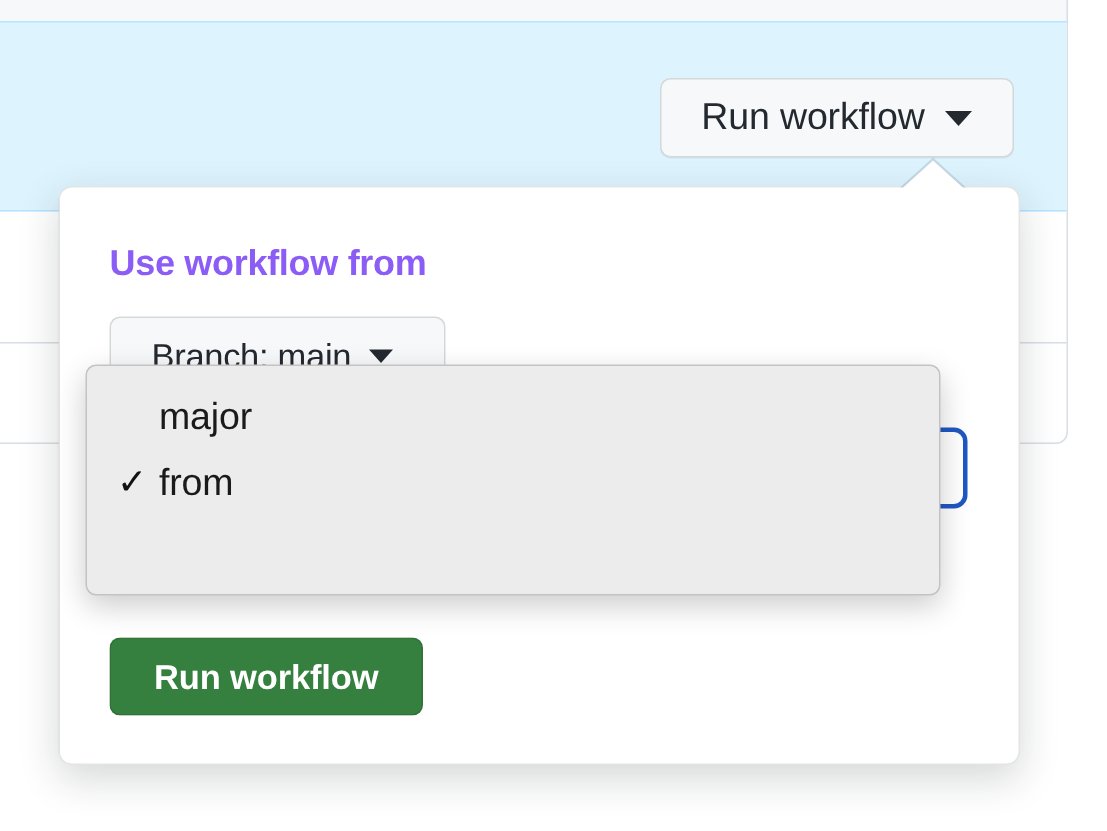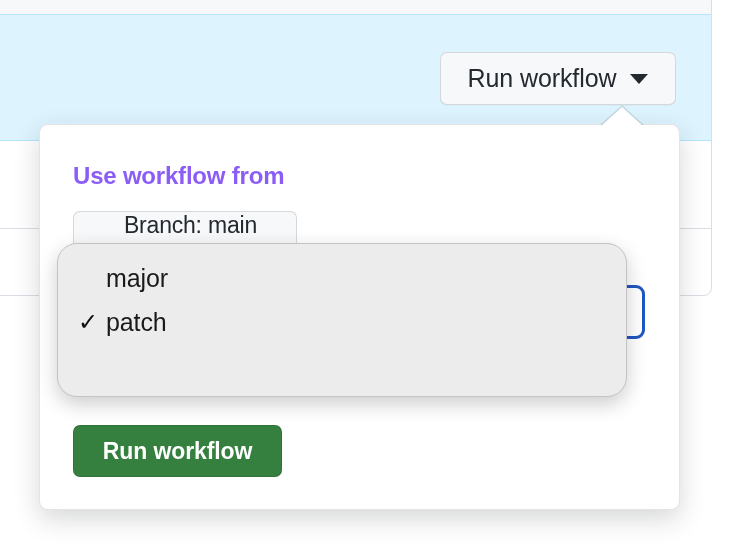--- a/index.html
+++ b/index.html
@@ -134,21 +134,20 @@
     width: 224px; height: 52px;
     background: #f6f8fa;
     border: 1px solid rgba(27,31,36,0.15);
     border-radius: 7px;
     box-sizing: border-box;
     display: flex;
     align-items: center;
     gap: 12px;
     padding: 0 16px 0 27px;
     cursor: pointer;
-    flex-direction: column;
   }
   .branch-select .label {
     font-size: 23px;
     color: #24292f;
     letter-spacing: -0.2px;
     white-space: nowrap;
   }
   .caret-small {
     width: 0; height: 0;
     border-left: 8px solid transparent;
@@ -189,21 +188,21 @@
     letter-spacing: -0.1px;
   }
 
   
   .native-list {
     position: absolute;
     left: 57px; top: 243px;
     width: 570px; height: 154px;
     background: #ececec;
     border: 1px solid #c3c3c3;
-    border-radius: 20px;
+    border-radius: 7px;
     box-sizing: border-box;
     box-shadow: 0 7px 20px rgba(0,0,0,0.20);
     z-index: 40;
     padding-top: 12px;
   }
   .native-option {
     position: relative;
     height: 44px;
     display: flex;
     align-items: center;
@@ -260,18 +259,18 @@
   <div class="native-list">
 
     <div class="native-option">
 
       <span>major</span>
     </div>
 
 
     <div class="native-option">
       <span class="check">✓</span>
-      <span>patch</span>
+      <span>from</span>
     </div>
 
   </div>
 
 </div>
 
 </body></html>

